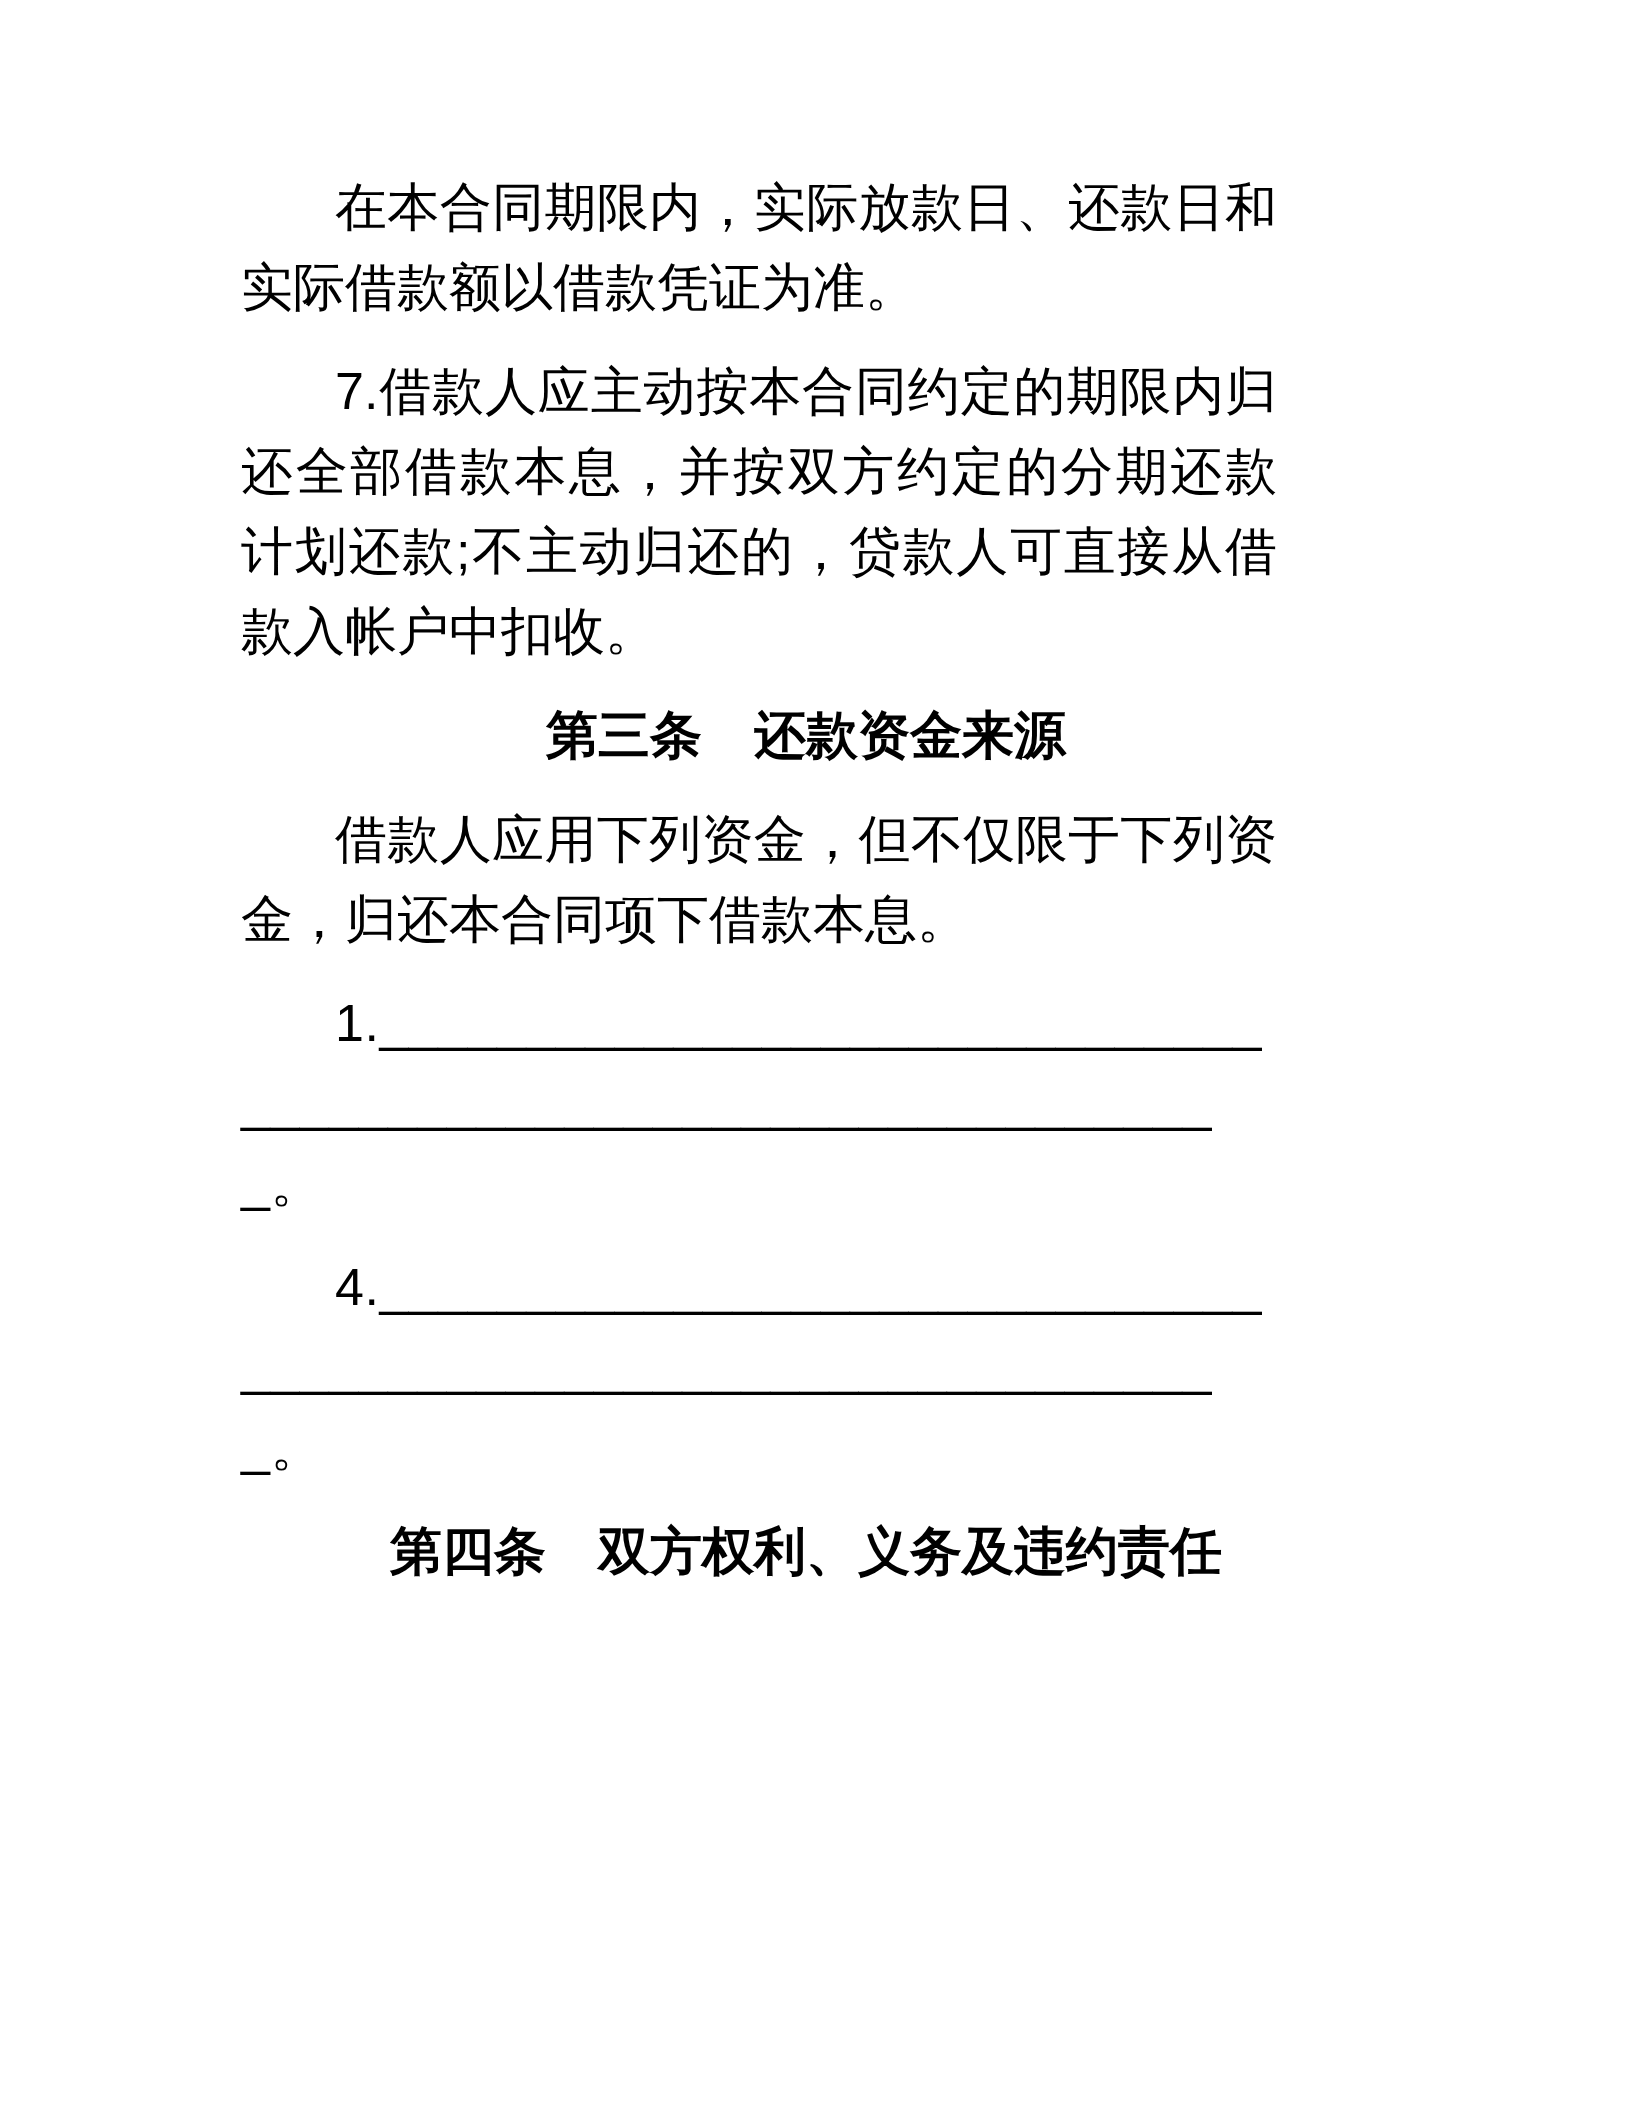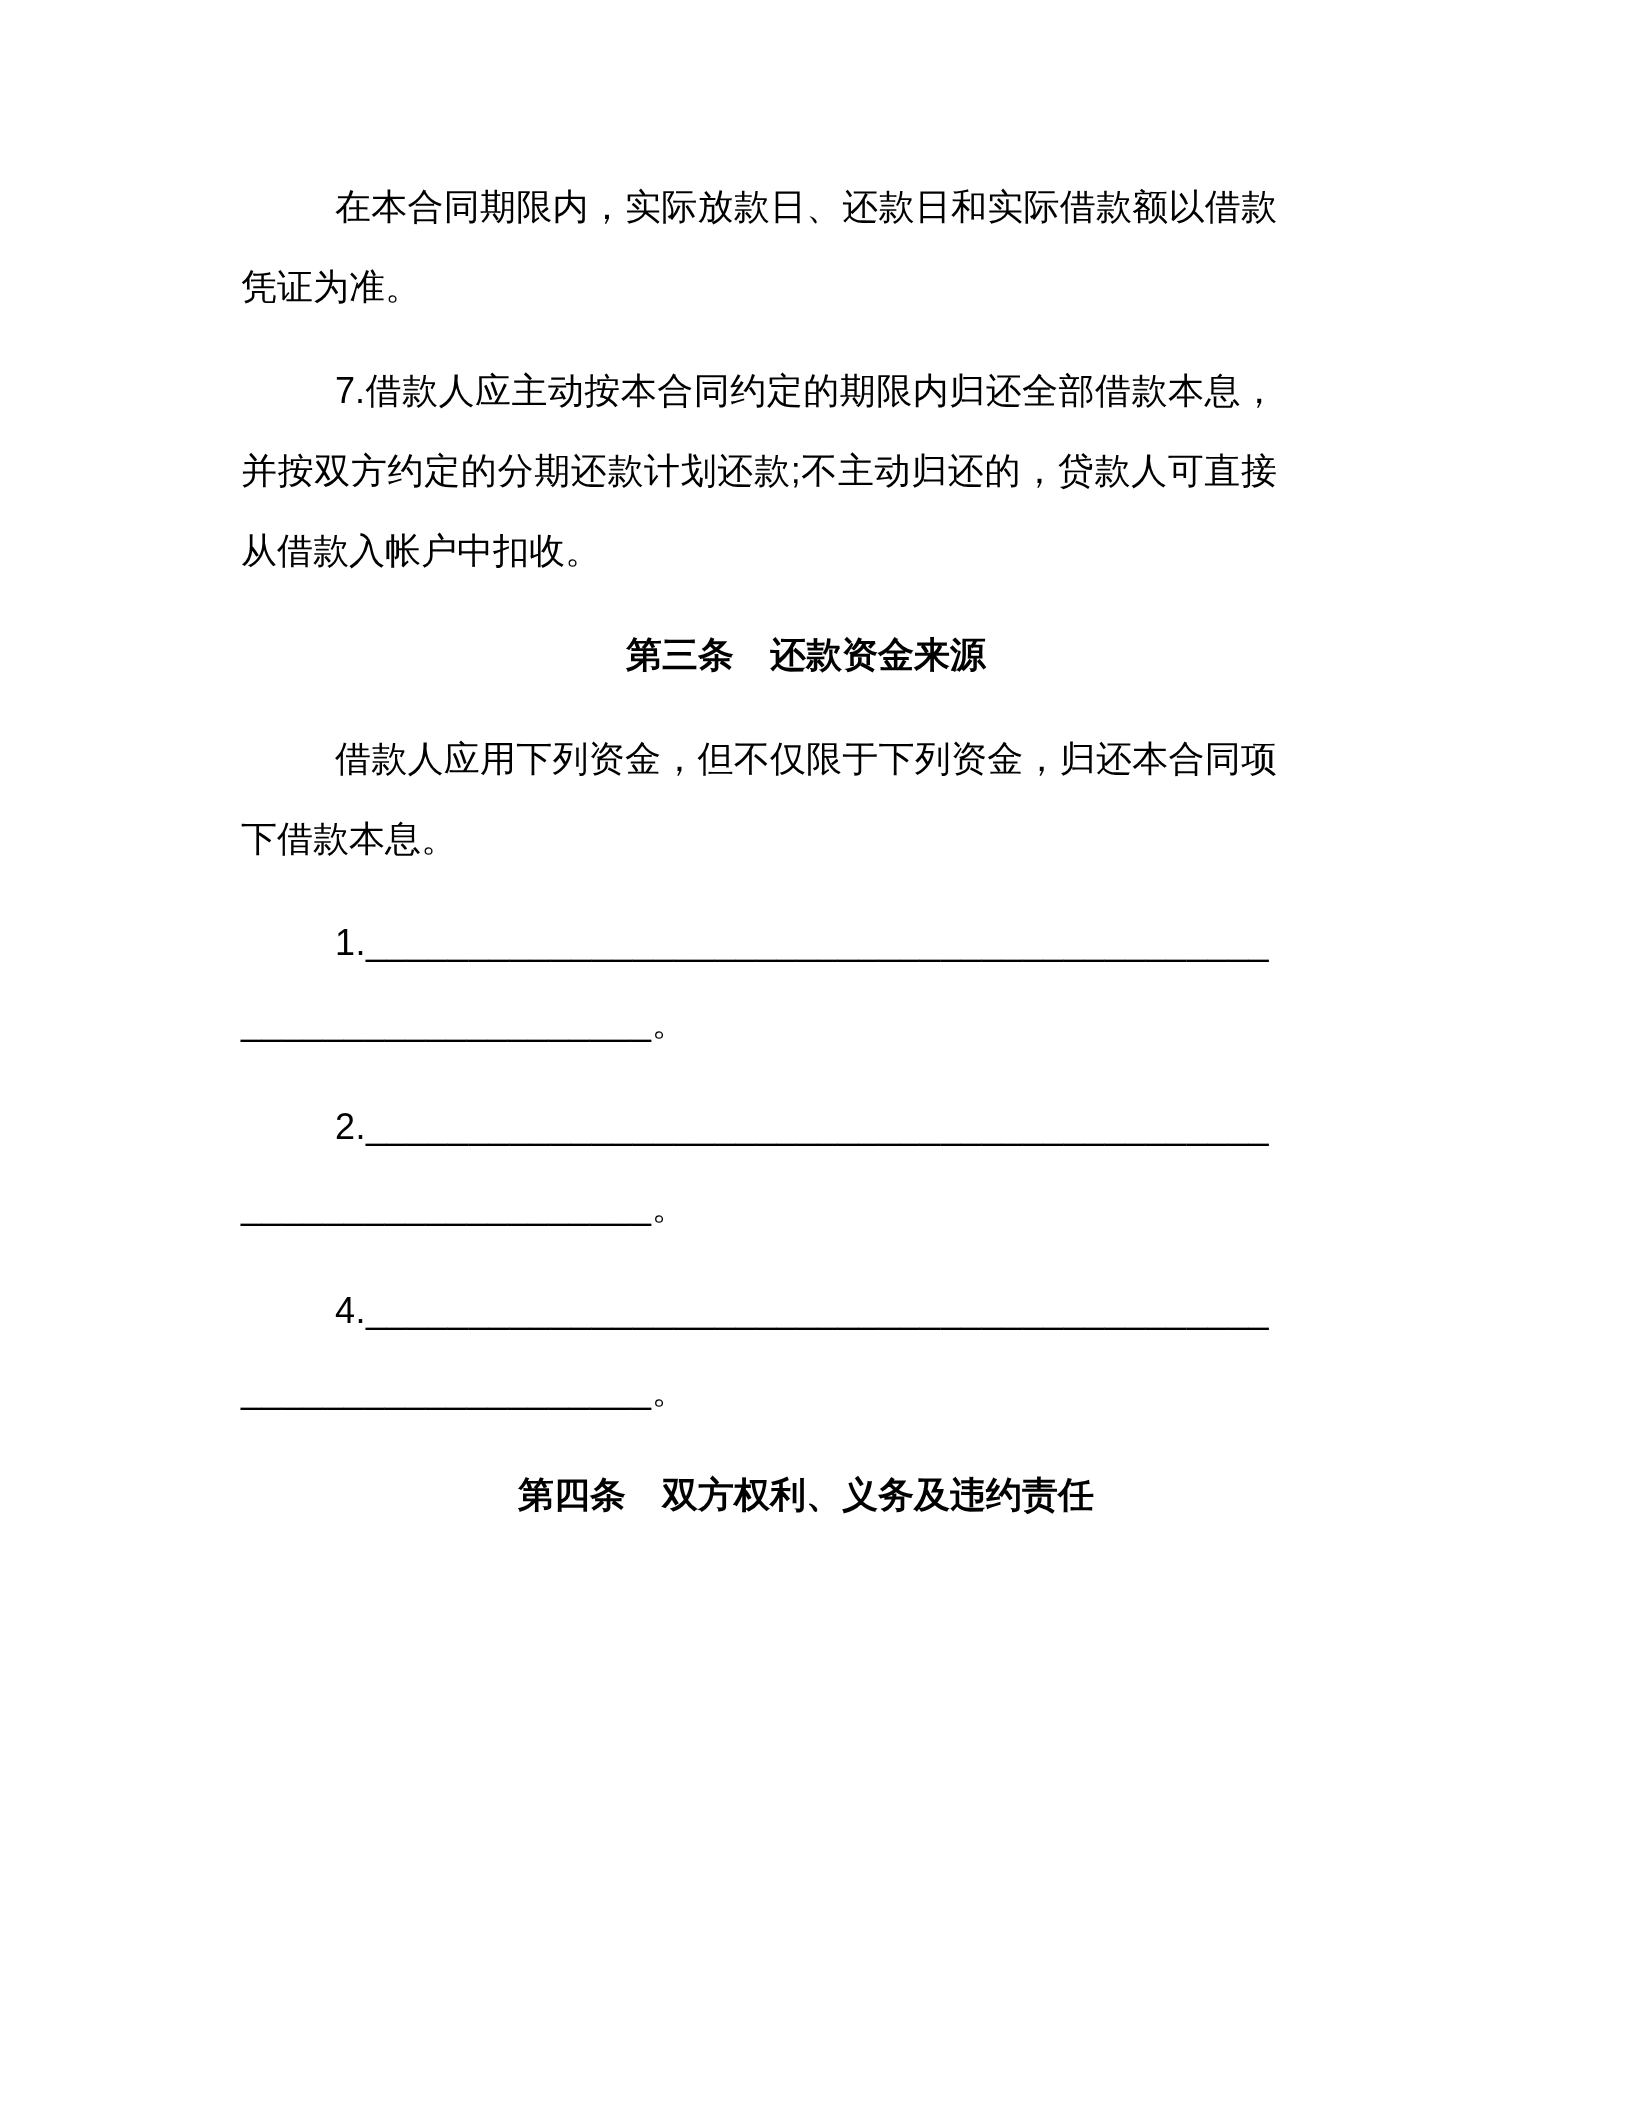--- a/index.html
+++ b/index.html
@@ -8,21 +8,21 @@
     background: #ffffff;
   }
   .page {
     position: relative;
     width: 1520px;
     height: 2112px;
     box-sizing: border-box;
     background: #ffffff;
     color: #000000;
     font-family: "Liberation Sans", "DejaVu Sans", sans-serif;
-    font-size: 36px;
+    font-size: 52px;
     line-height: 80px;
     padding: 167px 243px 0 241px;
     overflow: hidden;
   }
   .page p {
     margin: 0 0 24px 0;
     text-indent: 94px;
     text-align: justify;
     text-justify: inter-ideograph;
   }
@@ -44,20 +44,19 @@
   <p>在本合同期限内，实际放款日、还款日和实际借款额以借款凭证为准。</p>
 
   <p>7.借款人应主动按本合同约定的期限内归还全部借款本息，并按双方约定的分期还款计划还款;不主动归还的，贷款人可直接从借款入帐户中扣收。</p>
 
   <p class="heading">第三条　还款资金来源</p>
 
   <p>借款人应用下列资金，但不仅限于下列资金，归还本合同项下借款本息。</p>
 
   <p class="blank"><span>1.</span><span>________________________________________________________________</span><span>。</span></p>
 
-  <p class="blank"><span>2.</span><span>________________________________________________________________</span><span>。</span></p>
 
 
   <p class="blank"><span>4.</span><span>________________________________________________________________</span><span>。</span></p>
 
   <p class="heading">第四条　双方权利、义务及违约责任</p>
 
 </div>
 
 </body></html>

